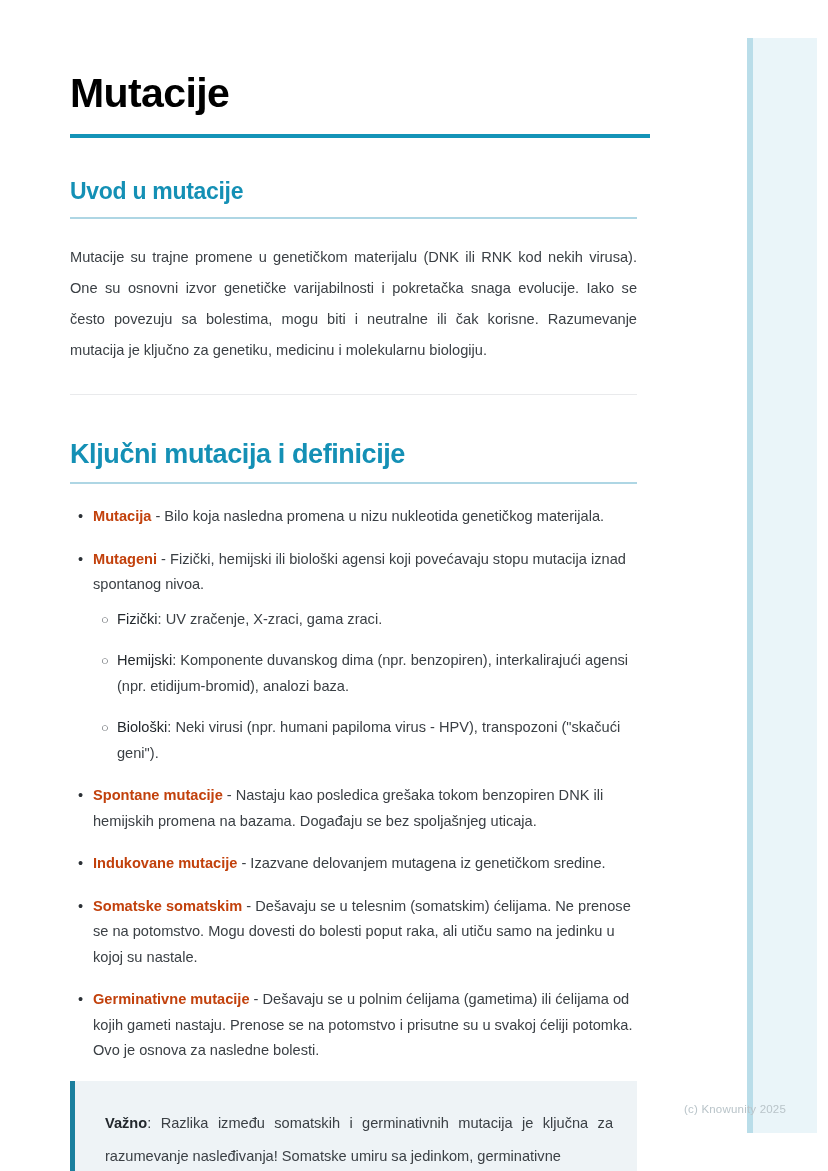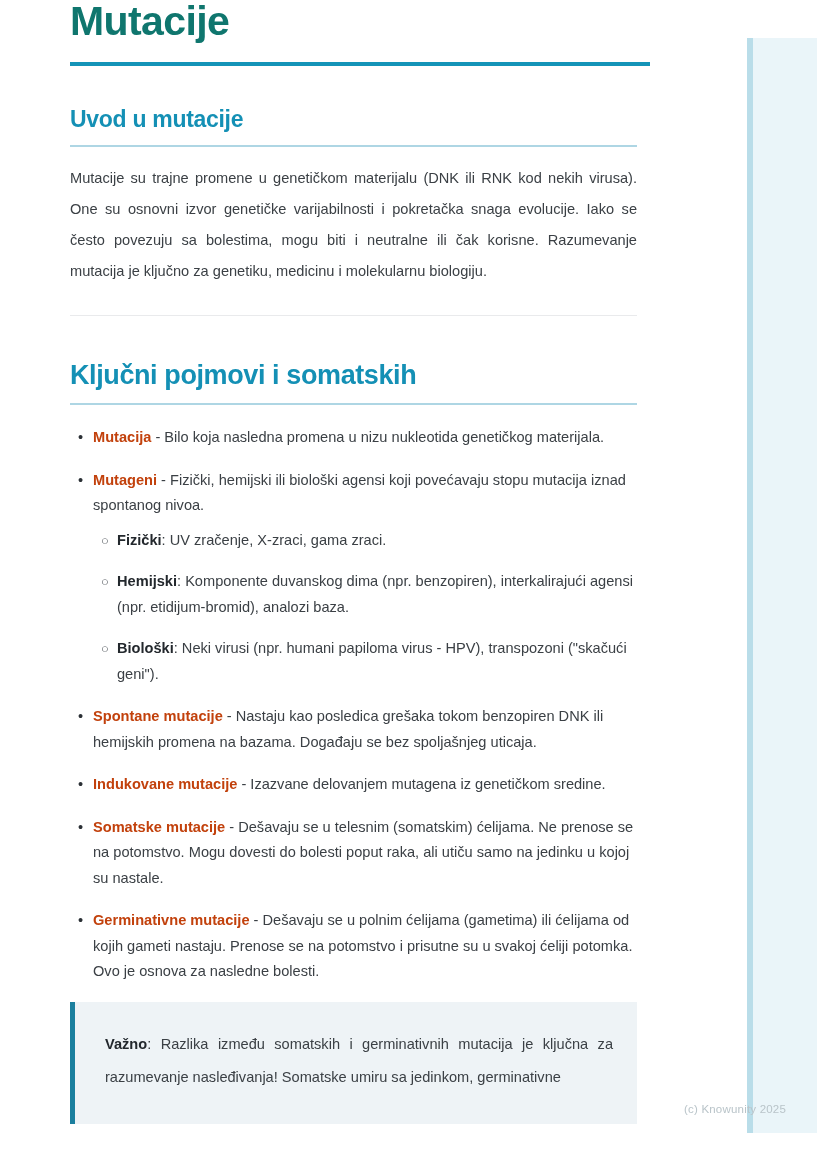--- a/index.html
+++ b/index.html
@@ -54,24 +54,25 @@
   .content {
     position: absolute;
     left: 70px;
     top: 0;
     width: 567px;
   }
 
   
   .doc-title {
     margin: 0;
+    padding-top: 72px;
     font-size: 41px;
     line-height: 1.05;
     font-weight: bold;
-    color: #0f766e;
+    color: #000000;
     letter-spacing: -0.6px;
   }
   .title-rule {
     margin-top: 19px;
     height: 4px;
     width: 580px;
     background: #1494b8;
   }
 
   
@@ -94,21 +95,21 @@
     padding-top: 44px;
     font-size: 27px;
     font-weight: bold;
     color: #1490b5;
     letter-spacing: -0.4px;
   }
 
   
   .para {
     margin: 0;
-    padding-top: 16px;
+    padding-top: 23px;
     font-size: 14.6px;
     line-height: 31px;
     color: #3b4045;
     text-align: justify;
     width: 567px;
   }
 
   .divider {
     margin-top: 28px;
     height: 1px;
@@ -155,21 +156,21 @@
     color: #3b4045;
   }
   .sub-li > .marker {
     position: absolute;
     left: 8px;
     top: 0;
     font-size: 13px;
     line-height: 26px;
     color: #4a5056;
   }
-  .sub-li b { font-weight: bold; color: #23282d; }
+  .sub-li b { font-weight: normal; color: #23282d; }
 
   
   .callout {
     margin-top: 11px;
     width: 567px;
     box-sizing: border-box;
     background: #eef3f6;
     border-left: 5px solid #1b7f9e;
     padding: 26px 24px 30px 30px;
     font-size: 14.6px;
@@ -193,21 +194,21 @@
 
     <h1 class="doc-title">Mutacije</h1>
     <div class="title-rule"></div>
 
     <h2 class="h2">Uvod u mutacije</h2>
     <div class="h2-rule"></div>
     <p class="para">Mutacije su trajne promene u genetičkom materijalu (DNK ili RNK kod nekih virusa). One su osnovni izvor genetičke varijabilnosti i pokretačka snaga evolucije. Iako se često povezuju sa bolestima, mogu biti i neutralne ili čak korisne. Razumevanje mutacija je ključno za genetiku, medicinu i molekularnu biologiju.</p>
 
     <div class="divider"></div>
 
-    <h2 class="h2-big">Ključni pojmovi i somatskih</h2>
+    <h2 class="h2-big">Ključni mutacija i definicije</h2>
     <div class="h2-rule"></div>
 
     <ul class="list">
 
       <li class="li">
         <span class="marker">•</span>
         <b>Mutacija</b><span> - Bilo koja nasledna promena u nizu nukleotida genetičkog materijala.</span>
       </li>
 
       <li class="li">
@@ -234,21 +235,21 @@
         <b>Spontane mutacije</b><span> - Nastaju kao posledica grešaka tokom benzopiren DNK ili hemijskih promena na bazama. Događaju se bez spoljašnjeg uticaja.</span>
       </li>
 
       <li class="li">
         <span class="marker">•</span>
         <b>Indukovane mutacije</b><span> - Izazvane delovanjem mutagena iz genetičkom sredine.</span>
       </li>
 
       <li class="li">
         <span class="marker">•</span>
-        <b>Somatske mutacije</b><span> - Dešavaju se u telesnim (somatskim) ćelijama. Ne prenose se na potomstvo. Mogu dovesti do bolesti poput raka, ali utiču samo na jedinku u kojoj su nastale.</span>
+        <b>Somatske somatskim</b><span> - Dešavaju se u telesnim (somatskim) ćelijama. Ne prenose se na potomstvo. Mogu dovesti do bolesti poput raka, ali utiču samo na jedinku u kojoj su nastale.</span>
       </li>
 
       <li class="li">
         <span class="marker">•</span>
         <b>Germinativne mutacije</b><span> - Dešavaju se u polnim ćelijama (gametima) ili ćelijama od kojih gameti nastaju. Prenose se na potomstvo i prisutne su u svakoj ćeliji potomka. Ovo je osnova za nasledne bolesti.</span>
       </li>
 
     </ul>
 
     <div class="callout">

